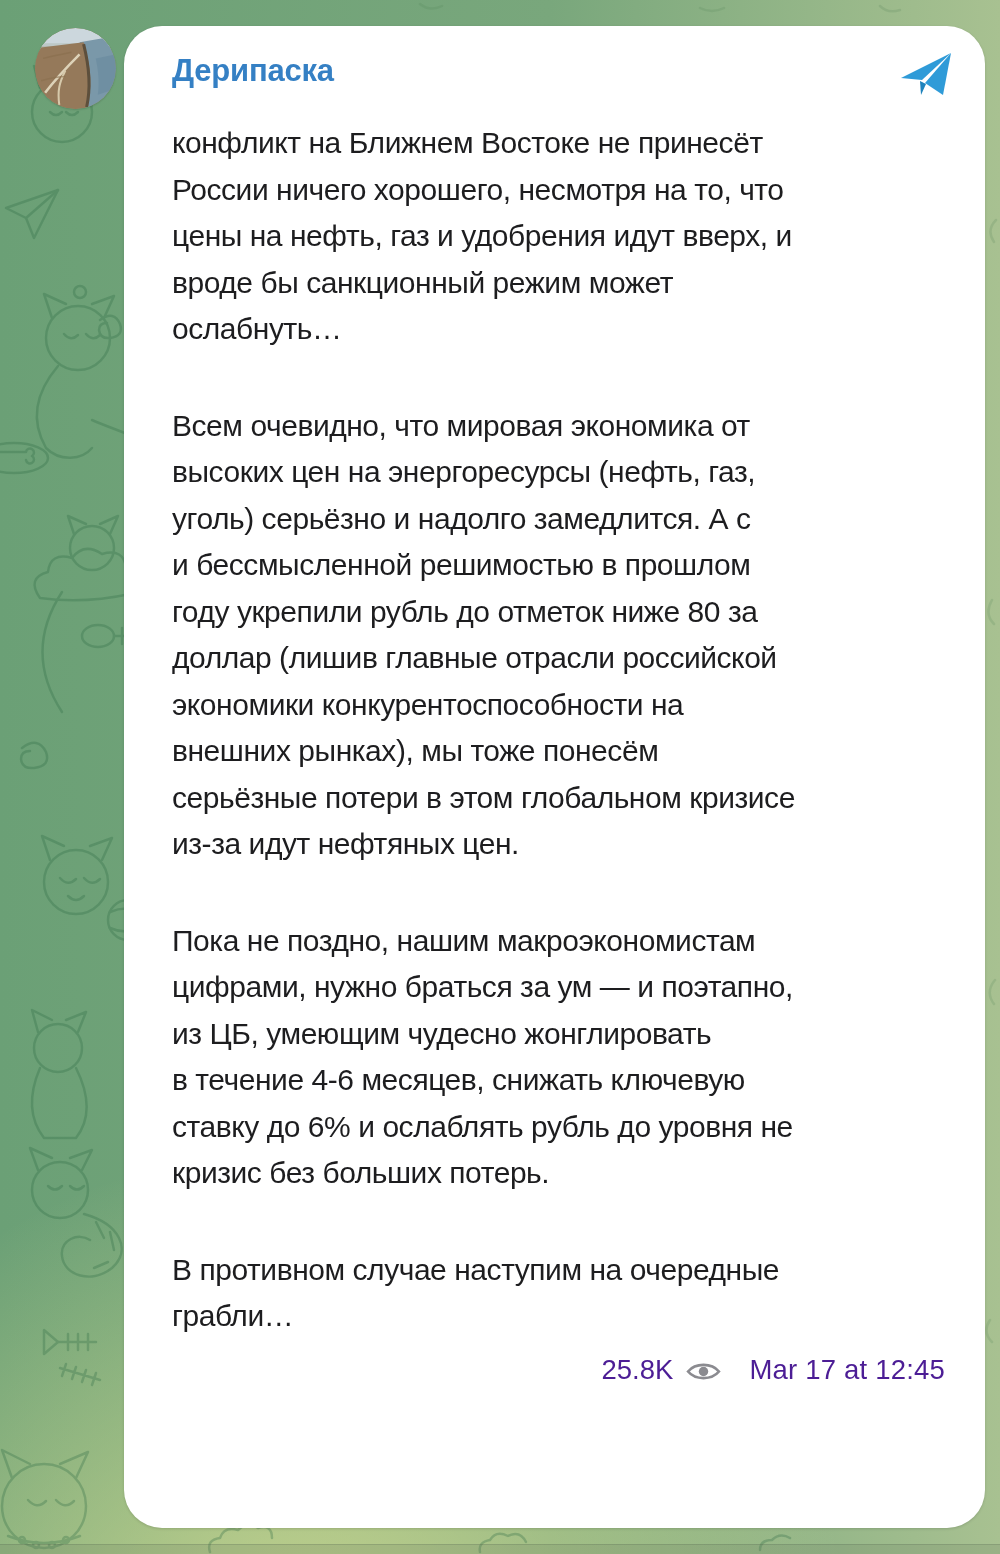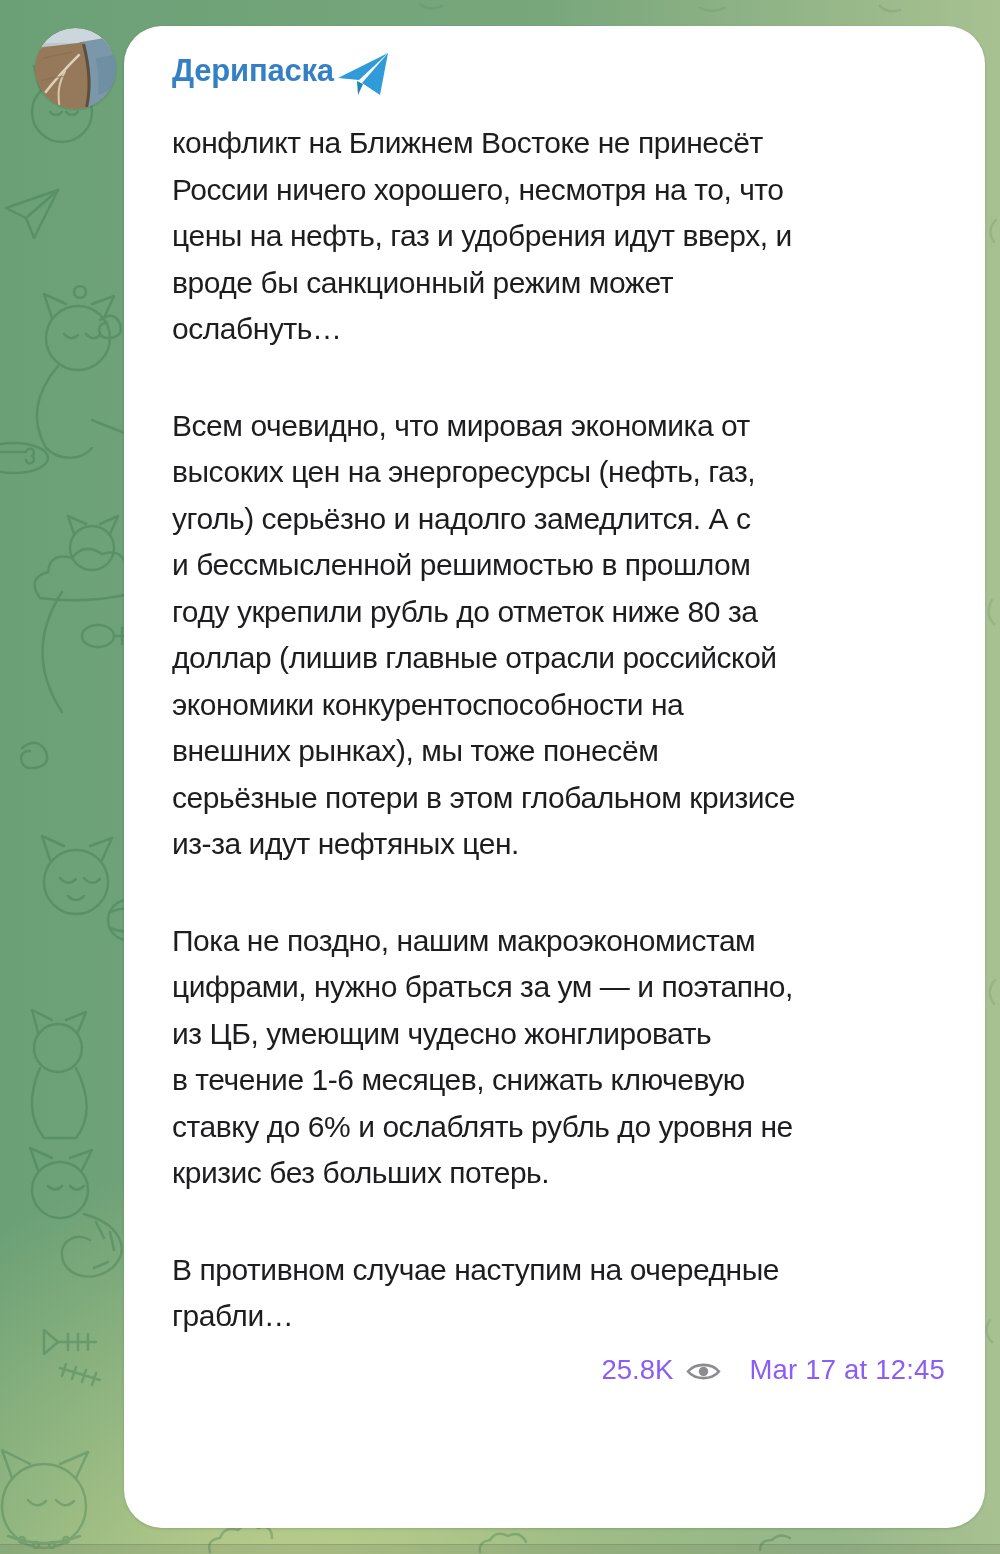--- a/index.html
+++ b/index.html
@@ -28,36 +28,36 @@
     box-shadow:0 1px 2px rgba(0,0,0,0.15);
   }
   .bubble{
     position:absolute;left:124px;top:26px;width:861px;height:1502px;
     background:#ffffff;border-radius:38px;
     box-shadow:0 1px 3px rgba(0,0,0,0.14);
     box-sizing:border-box;
     padding:26px 26px 22px 48px;
   }
   .bubble-header{
-    display:flex;align-items:flex-start;
+    display:flex;justify-content:space-between;align-items:flex-start;
     margin-bottom:18px;
   }
   .channel-name{
     font-size:31px;font-weight:700;color:#3580c4;line-height:38px;
     letter-spacing:-0.2px;
   }
   .plane-wrap{width:56px;height:56px;margin-top:-6px;margin-right:6px;flex:0 0 auto;}
   .message{color:#1d1d1f;font-size:30px;line-height:46.5px;letter-spacing:-0.45px;}
   .paragraph{margin:0 0 50px 0;}
   .paragraph:last-child{margin-bottom:0;}
   .line{white-space:nowrap;}
   .meta{
     display:flex;justify-content:flex-end;align-items:center;
     margin-top:14px;margin-right:14px;
-    color:#8b5cf6;font-size:27.5px;
+    color:#4c1d95;font-size:27.5px;
   }
   .meta .views{margin-right:13px;}
   .meta .eye-wrap{width:35px;height:23px;margin-right:28px;display:inline-block;}
   .meta .timestamp{letter-spacing:0.2px;text-align:center;}
 </style>
 </head>
 <body>
 
 <div class="screen">
 
@@ -197,21 +197,21 @@
           <div class="line">доллар (лишив главные отрасли российской</div>
           <div class="line">экономики конкурентоспособности на</div>
           <div class="line">внешних рынках), мы тоже понесём</div>
           <div class="line">серьёзные потери в этом глобальном кризисе</div>
           <div class="line">из-за идут нефтяных цен.</div>
         </div>
         <div class="paragraph">
           <div class="line">Пока не поздно, нашим макроэкономистам</div>
           <div class="line">цифрами, нужно браться за ум — и поэтапно,</div>
           <div class="line">из ЦБ, умеющим чудесно жонглировать</div>
-          <div class="line">в течение 1-6 месяцев, снижать ключевую</div>
+          <div class="line">в течение 4-6 месяцев, снижать ключевую</div>
           <div class="line">ставку до 6% и ослаблять рубль до уровня не</div>
           <div class="line">кризис без больших потерь.</div>
         </div>
         <div class="paragraph">
           <div class="line">В противном случае наступим на очередные</div>
           <div class="line">грабли…</div>
         </div>
       </div>
 
     <div class="meta">

